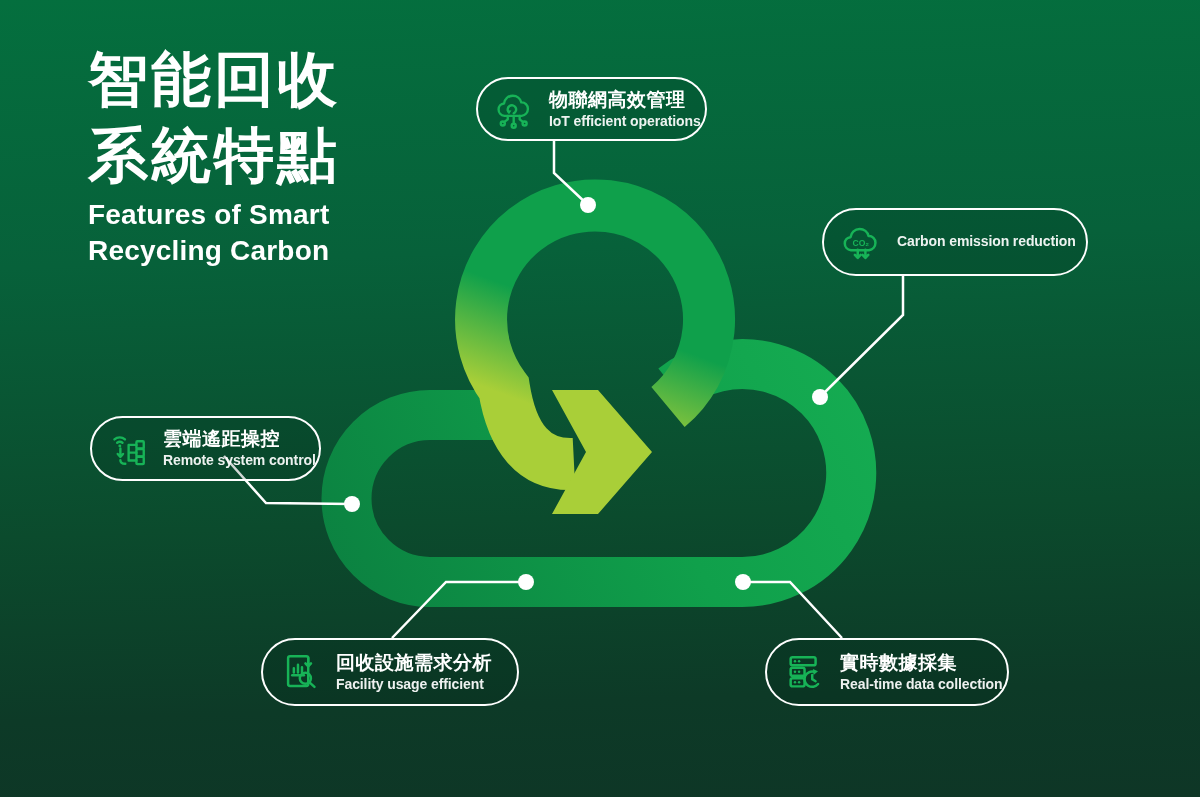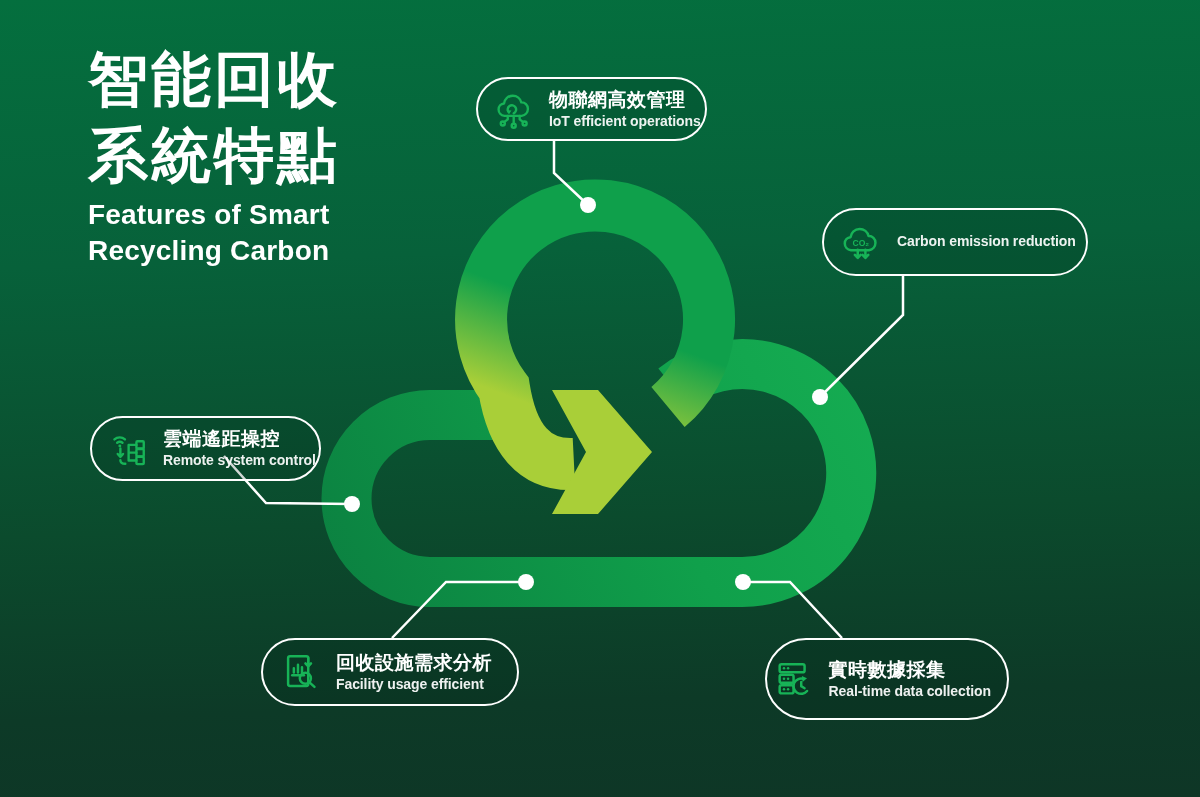--- a/index.html
+++ b/index.html
@@ -18,21 +18,21 @@
     background:rgba(1,34,20,0.18);box-sizing:border-box;white-space:nowrap;overflow:hidden;
   }
   .pill .txt{display:flex;flex-direction:column;justify-content:center;}
   .pill .zh{font-size:19px;font-weight:700;color:#FFFFFF;letter-spacing:.5px;line-height:1.3;}
   .pill .en{font-size:14px;font-weight:600;color:rgba(255,255,255,0.93);line-height:1.25;letter-spacing:-0.1px;}
   .pill svg{flex:0 0 auto;}
   #pill-iot{left:476px;top:77px;width:231px;height:64px;}
   #pill-carbon{left:822px;top:208px;width:266px;height:68px;}
   #pill-remote{left:90px;top:391px;width:231px;height:65px;margin-top:25px;}
   #pill-facility{left:261px;top:638px;width:258px;height:68px;align-items:center;}
-  #pill-data{left:765px;top:638px;width:244px;height:82px;justify-content:flex-end;}
+  #pill-data{left:765px;top:638px;width:244px;height:68px;}
   .ic{stroke:#17B357;stroke-width:2.6;fill:none;stroke-linecap:round;stroke-linejoin:round;}
   .icf{fill:#17B357;stroke:none;}
 </style>
 </head>
 <body>
 
 <div class="stage">
 
   <svg class="art" width="1200" height="797" viewBox="0 0 1200 797">
     <defs>

